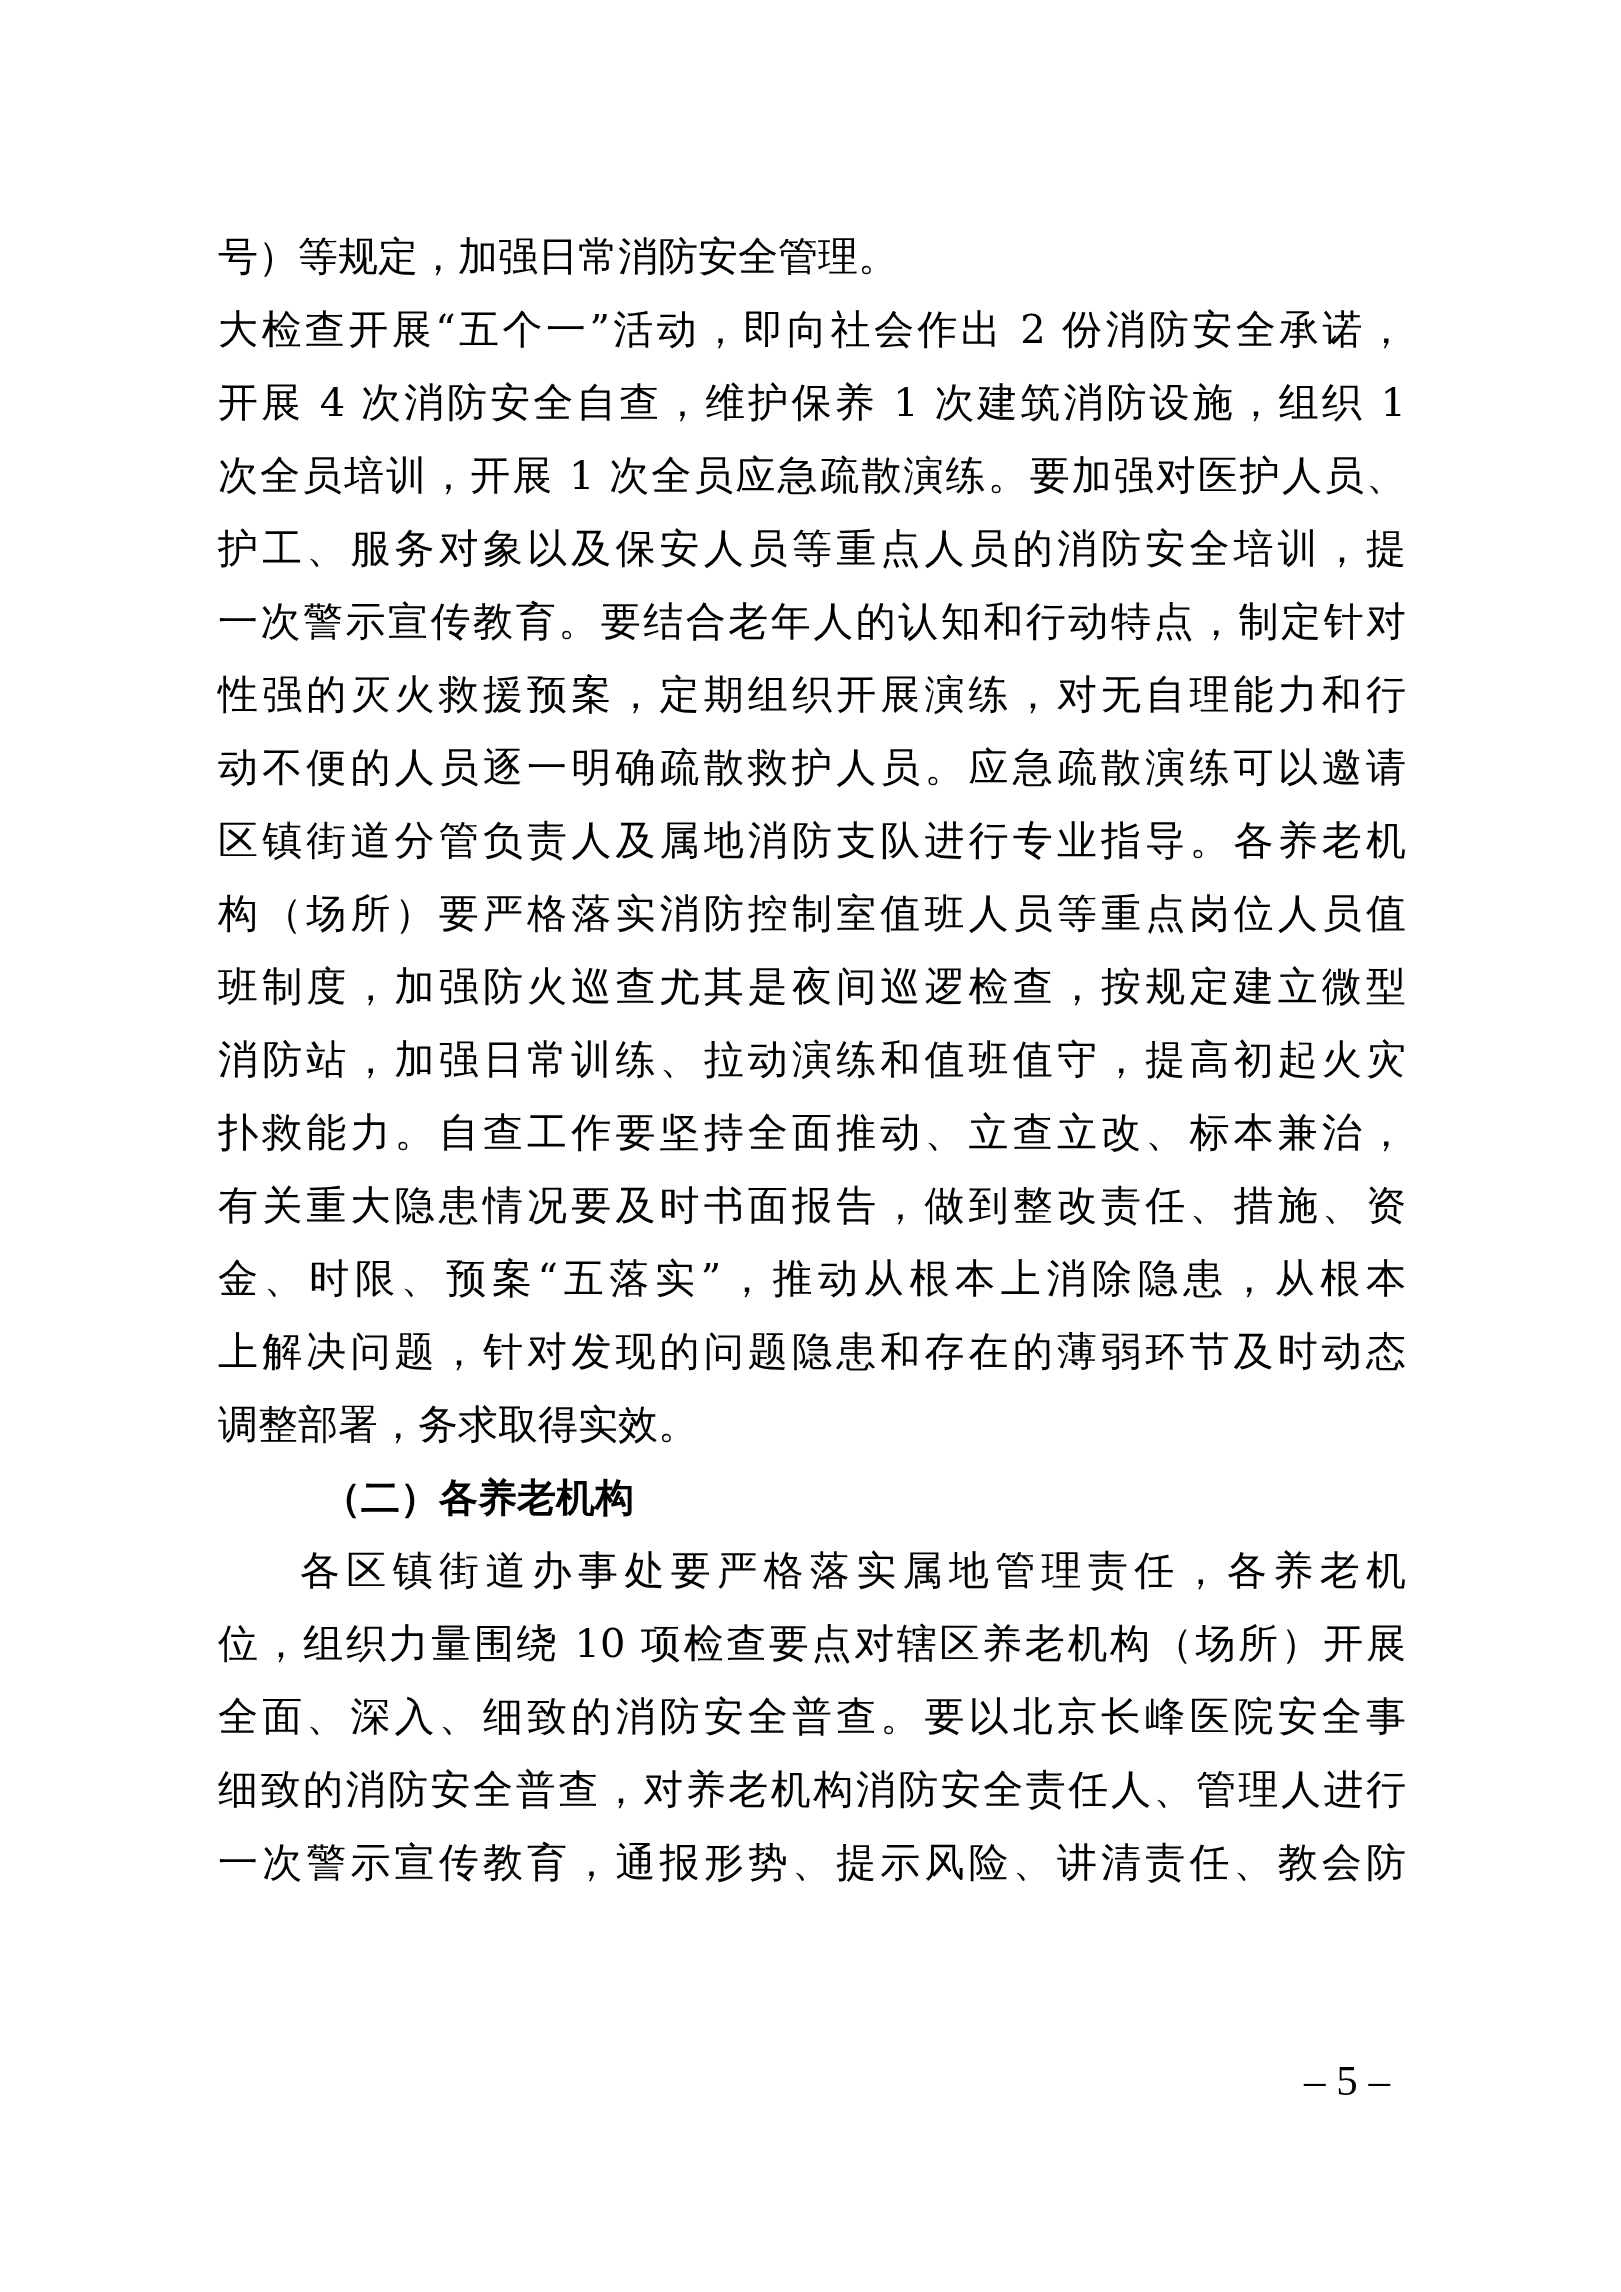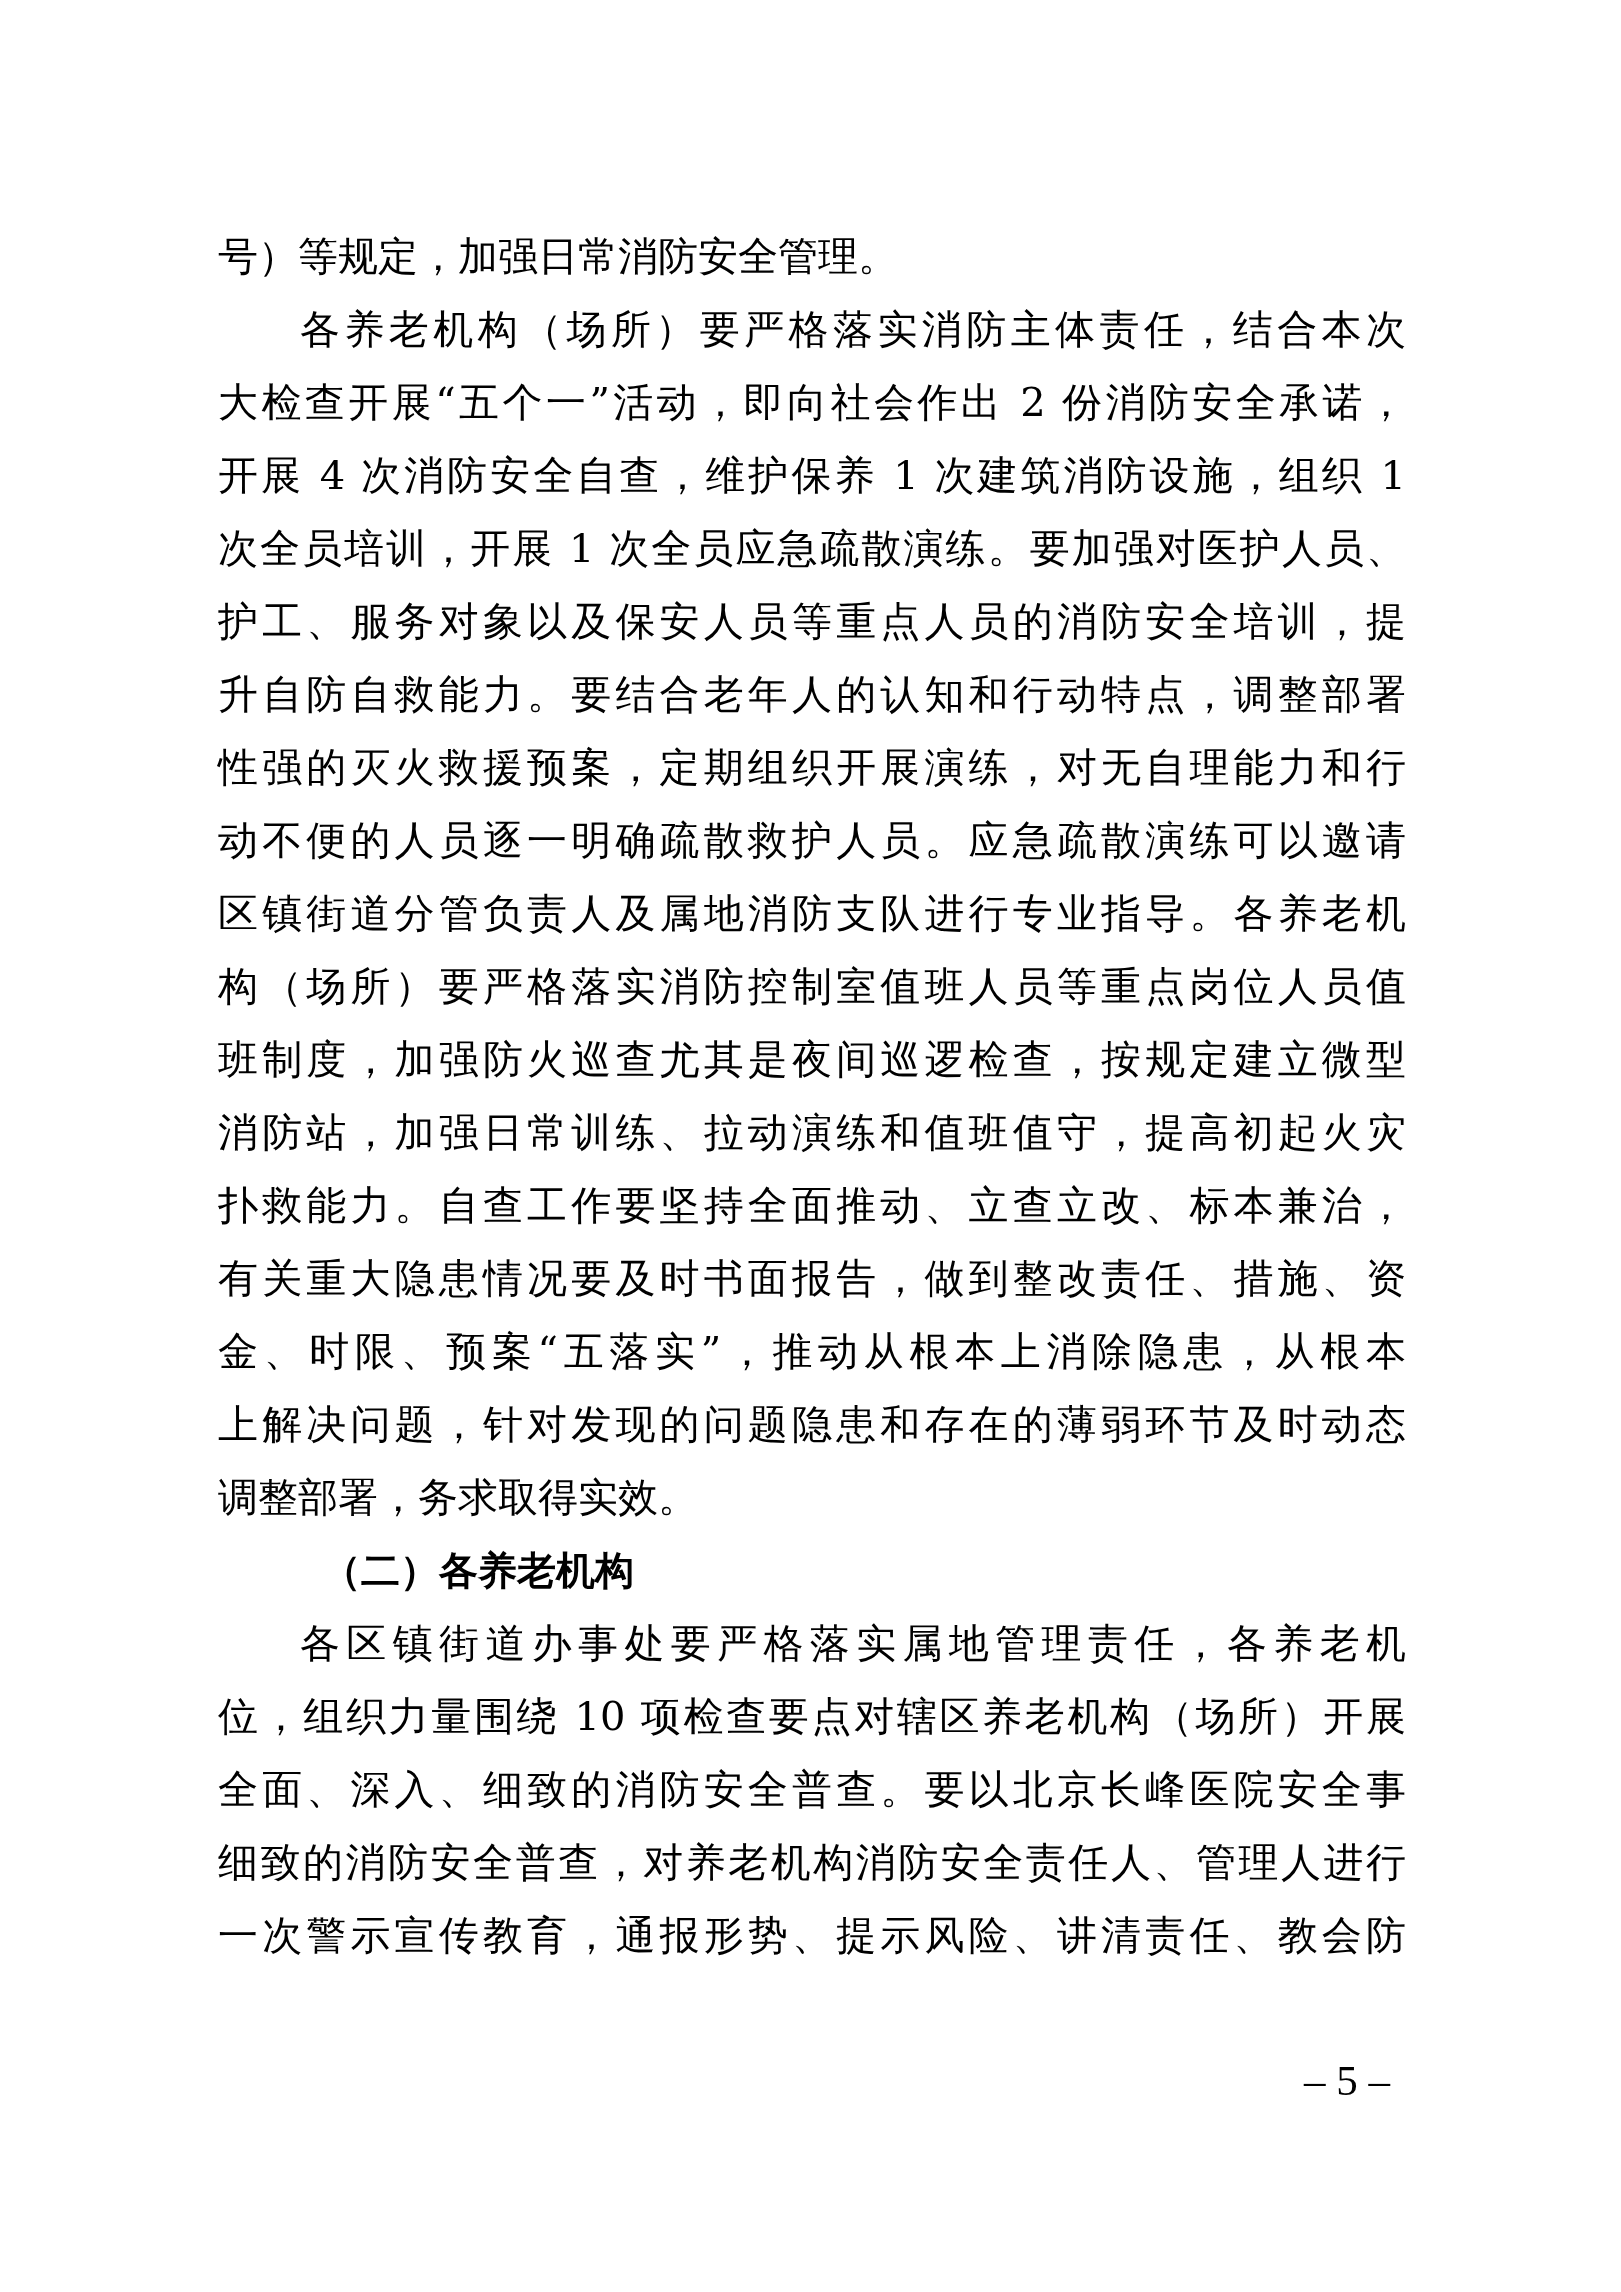--- a/index.html
+++ b/index.html
@@ -13,26 +13,25 @@
   .line.indent { padding-left:82px; }
   .line.heading { padding-left:104px; text-align-last:left; font-family:"DejaVu Sans", "Liberation Sans", sans-serif; font-weight:bold; font-size:39px; }
   .page-num { position:absolute; left:1304px; top:2056px; font-size:43px; font-family:"Liberation Serif", serif; white-space:nowrap; }
 </style>
 </head>
 <body>
 
 <div class="page">
   <div class="body-text">
     <div class="line last">号）等规定，加强日常消防安全管理。</div>
-    <div class="line indent">各养老机构（场所）要严格落实消防主体责任，结合本次</div>
     <div class="line">大检查开展“五个一”活动，即向社会作出 2 份消防安全承诺，</div>
     <div class="line">开展 4 次消防安全自查，维护保养 1 次建筑消防设施，组织 1</div>
     <div class="line">次全员培训，开展 1 次全员应急疏散演练。要加强对医护人员、</div>
     <div class="line">护工、服务对象以及保安人员等重点人员的消防安全培训，提</div>
-    <div class="line">升自防自救能力。要结合老年人的认知和行动特点，调整部署</div>
+    <div class="line">一次警示宣传教育。要结合老年人的认知和行动特点，制定针对</div>
     <div class="line">性强的灭火救援预案，定期组织开展演练，对无自理能力和行</div>
     <div class="line">动不便的人员逐一明确疏散救护人员。应急疏散演练可以邀请</div>
     <div class="line">区镇街道分管负责人及属地消防支队进行专业指导。各养老机</div>
     <div class="line">构（场所）要严格落实消防控制室值班人员等重点岗位人员值</div>
     <div class="line">班制度，加强防火巡查尤其是夜间巡逻检查，按规定建立微型</div>
     <div class="line">消防站，加强日常训练、拉动演练和值班值守，提高初起火灾</div>
     <div class="line">扑救能力。自查工作要坚持全面推动、立查立改、标本兼治，</div>
     <div class="line">有关重大隐患情况要及时书面报告，做到整改责任、措施、资</div>
     <div class="line">金、时限、预案“五落实”，推动从根本上消除隐患，从根本</div>
     <div class="line">上解决问题，针对发现的问题隐患和存在的薄弱环节及时动态</div>

